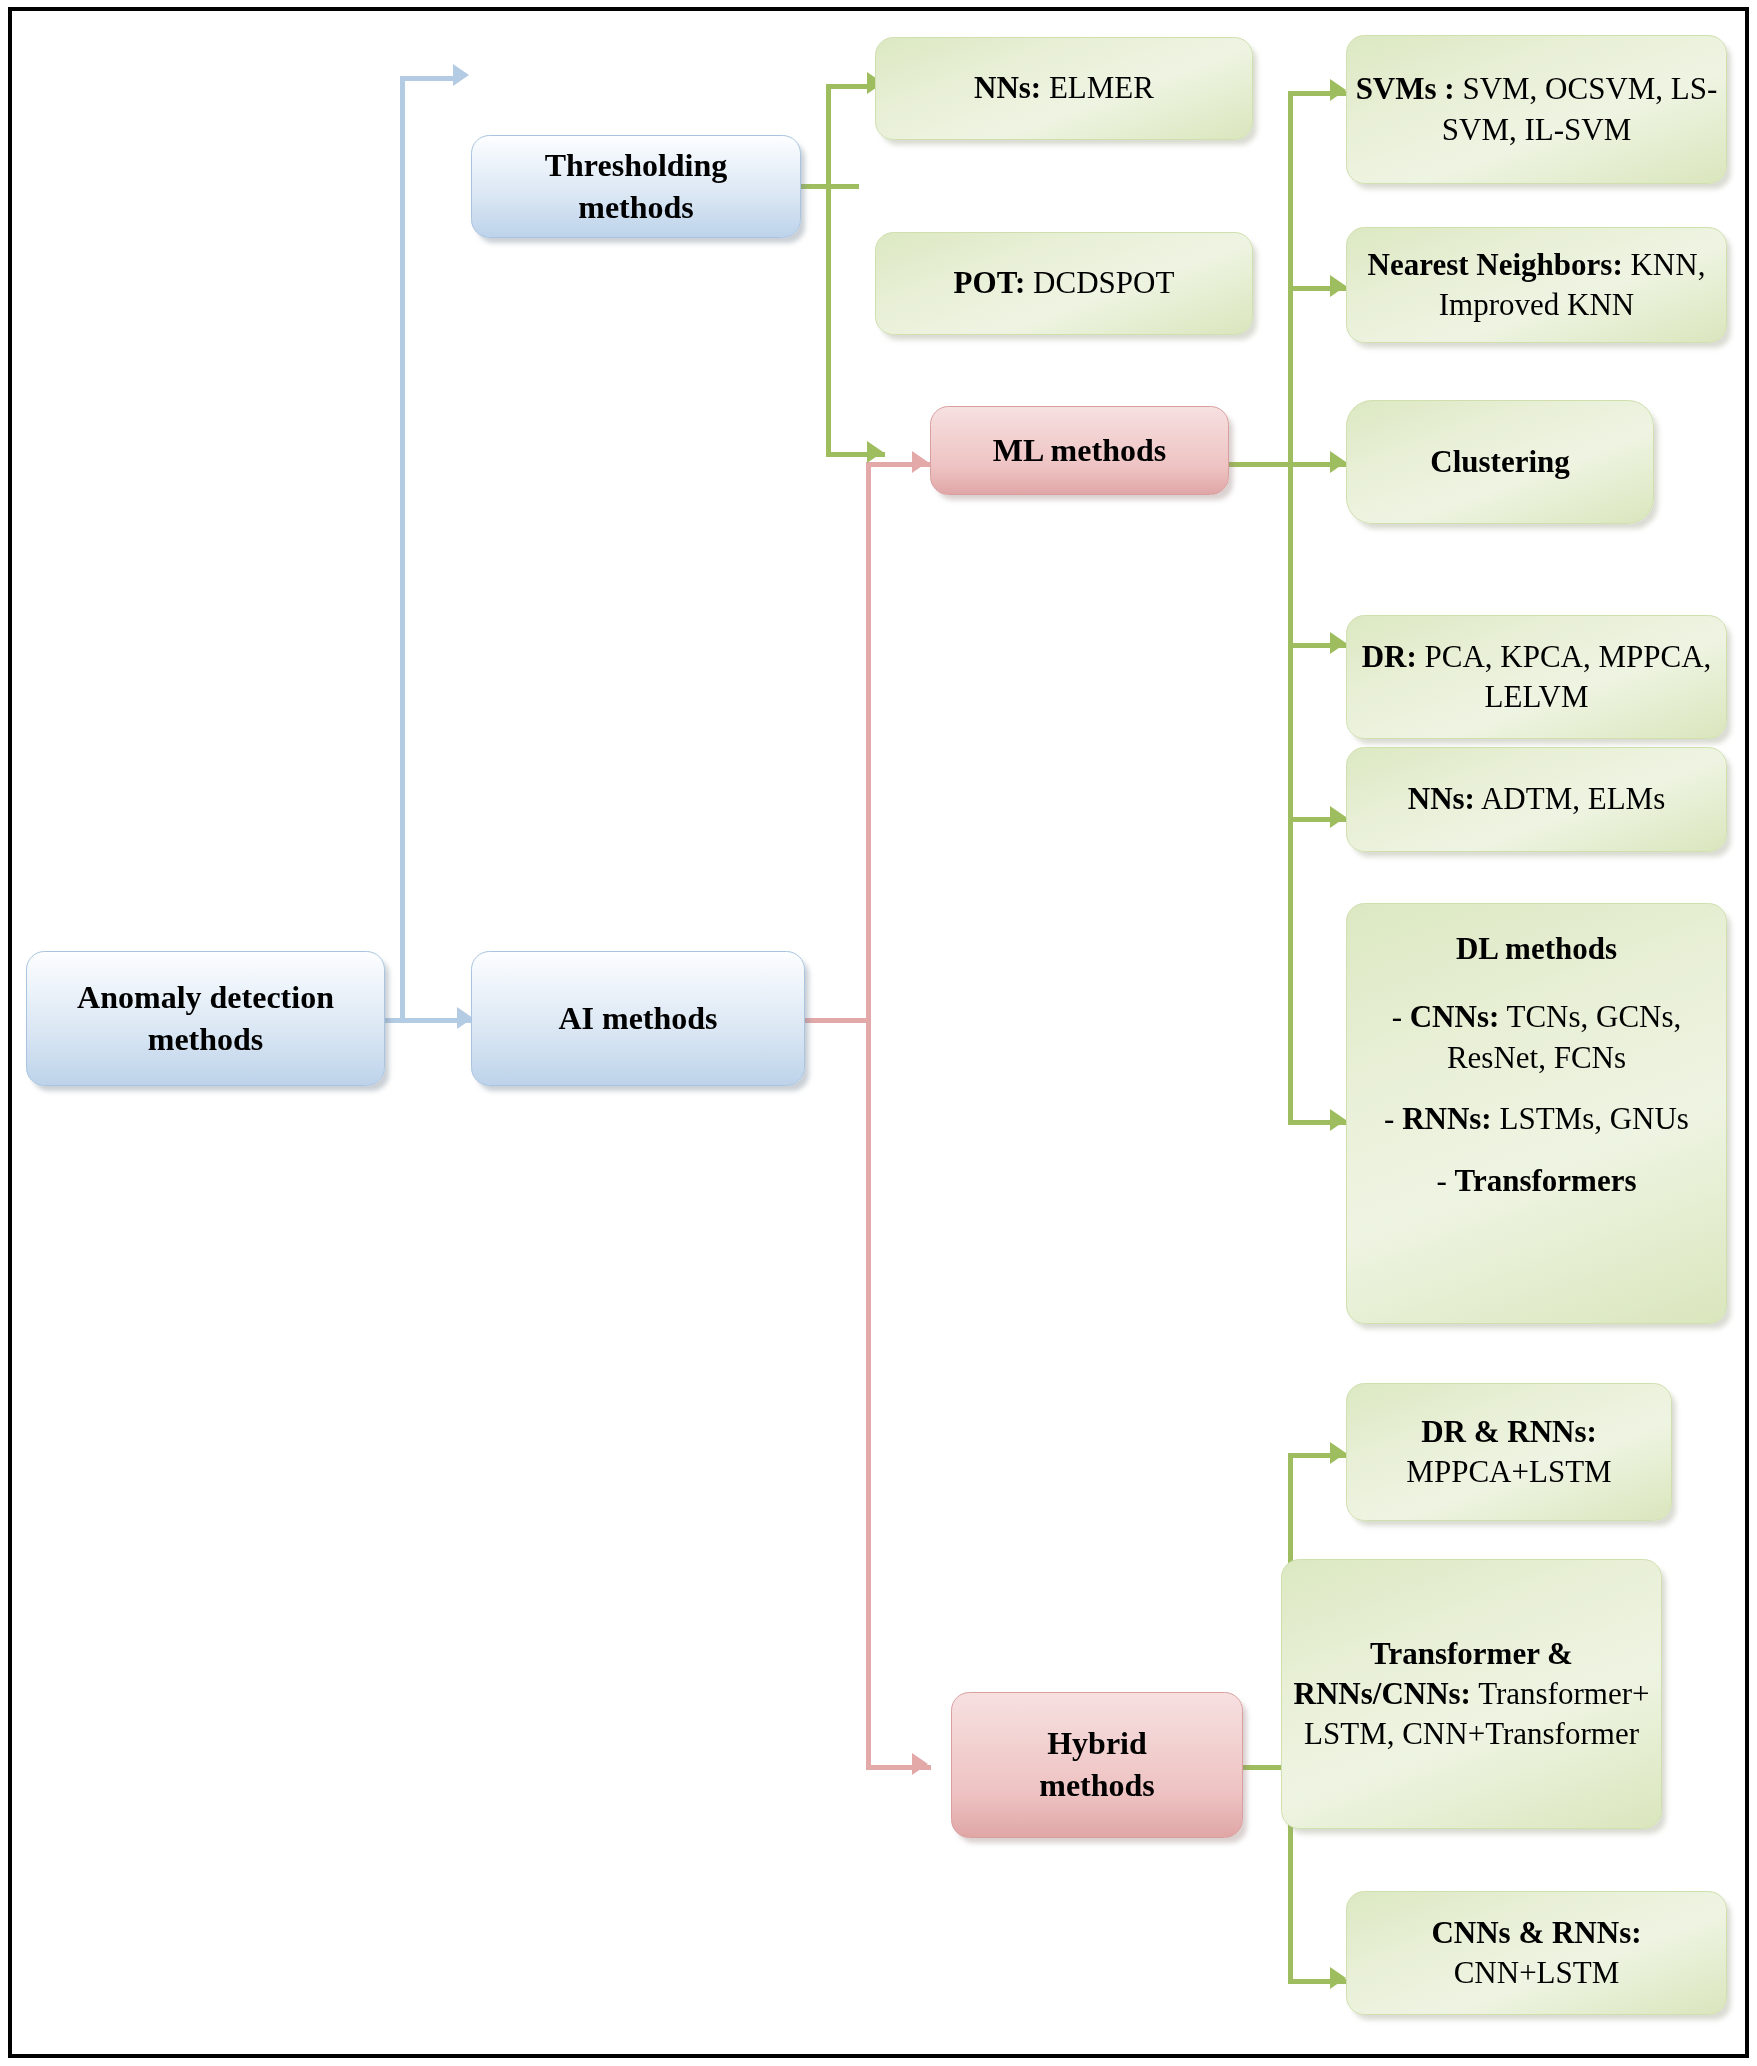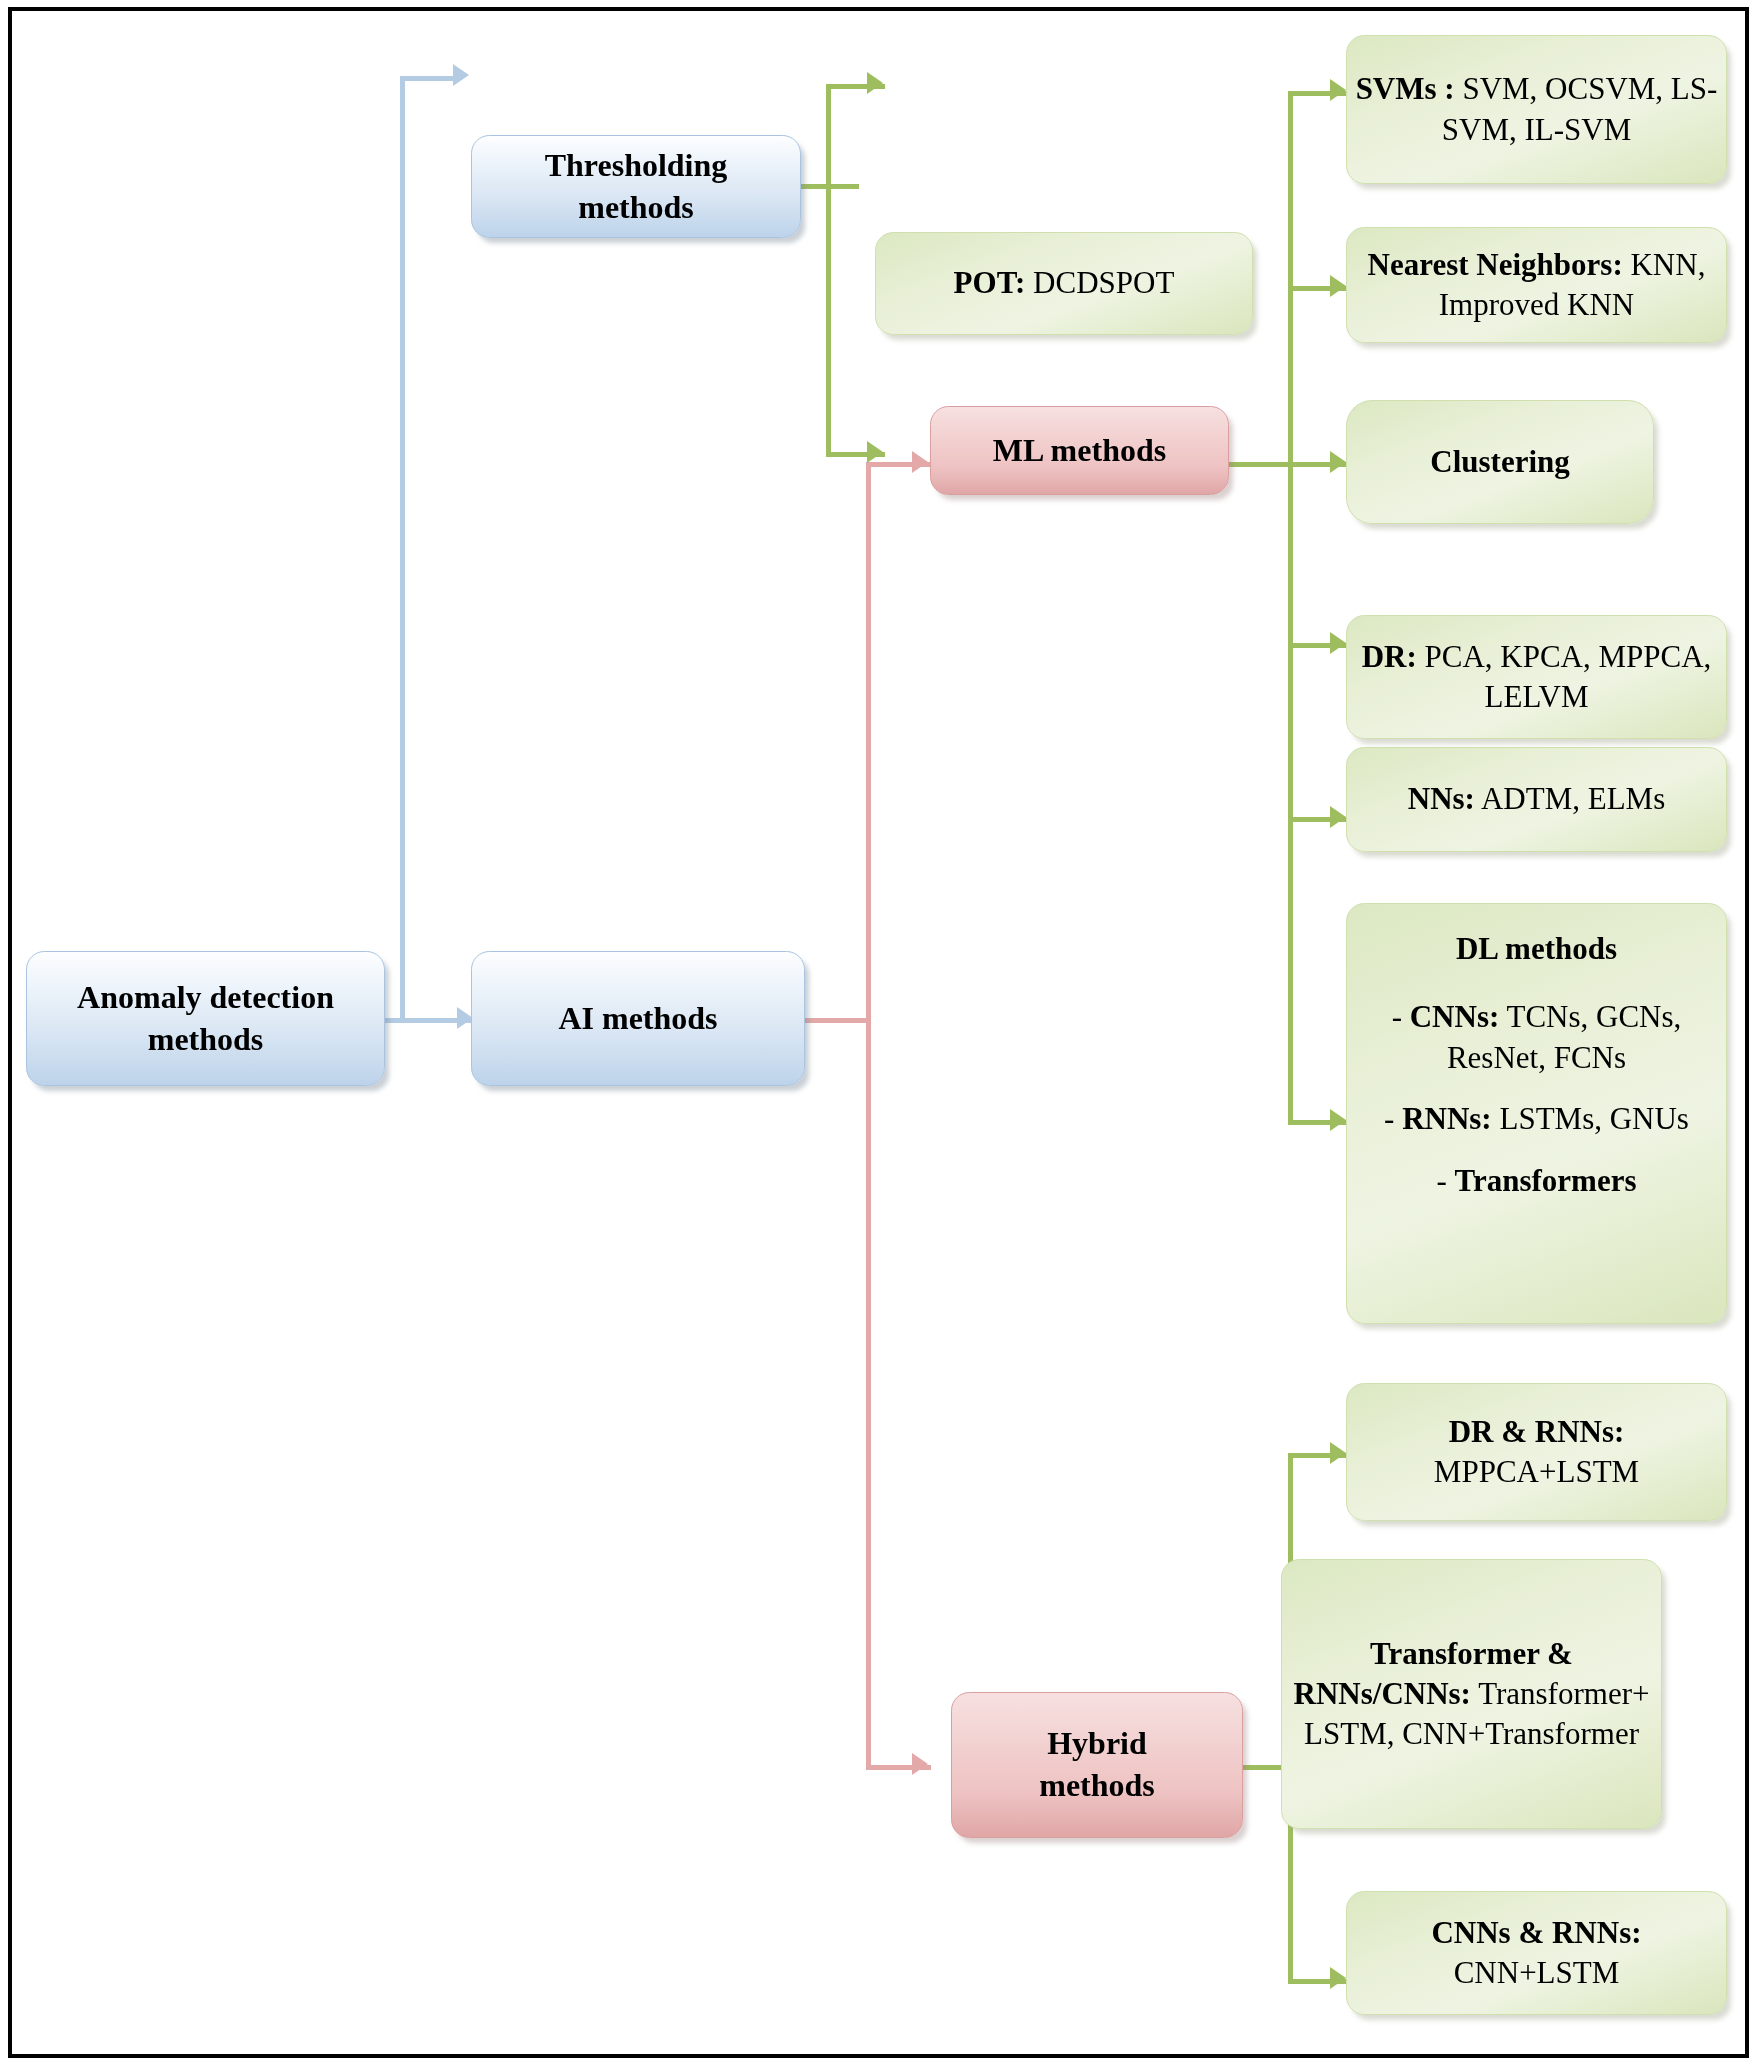--- a/index.html
+++ b/index.html
@@ -170,20 +170,25 @@
     <span class="txt">ML methods</span>
   </div>
 
   <div class="node pink" style="left:951px; top:1692px; width:292px; height:146px;justify-content:center;">
     <span class="txt">
       <span class="ln">Hybrid</span>
       <span class="ln">methods</span>
     </span>
   </div>
 
+  <div class="node green" style="left:875px; top:37px; width:378px; height:103px;">
+    <span class="txt">
+      <b class="lead">NNs:</b><span> ELMER</span>
+    </span>
+  </div>
 
   <div class="node green" style="left:875px; top:232px; width:378px; height:103px;">
     <span class="txt">
       <b class="lead">POT:</b><span> DCDSPOT</span>
     </span>
   </div>
 
   <div class="node green" style="left:1346px; top:35px; width:381px; height:149px;">
     <span class="txt">
       <b class="lead">SVMs :</b><span> SVM, OCSVM, LS-SVM, IL-SVM</span>
@@ -216,21 +221,21 @@
 
   <div class="node green" style="left:1346px; top:903px; width:381px; height:421px; align-items:flex-start;">
     <span class="txt" style="padding-top:25px;">
       <span class="ln" style="font-weight:bold; margin-bottom:28px;">DL methods</span>
       <span class="ln" style="margin-bottom:21.6px;"><span>-</span> <b class="lead">CNNs:</b><span> TCNs, GCNs, ResNet, FCNs</span></span>
       <span class="ln" style="margin-bottom:21.6px;"><span>-</span> <b class="lead">RNNs:</b><span> LSTMs, GNUs</span></span>
       <span class="ln"><span>-</span> <b class="lead">Transformers</b><span></span></span>
     </span>
   </div>
 
-  <div class="node green" style="left:1346px; top:1383px; width:381px; height:138px;">
+  <div class="node green" style="left:1346px; top:1383px; width:326px; height:138px;">
     <span class="txt">
       <b class="lead">DR &amp; RNNs:</b><span> MPPCA+LSTM</span>
     </span>
   </div>
 
   <div class="node green" style="left:1281px; top:1559px; width:381px; height:270px;">
     <span class="txt">
       <b class="lead">Transformer &amp; RNNs/CNNs:</b><span> Transformer+ LSTM, CNN+Transformer</span>
     </span>
   </div>

